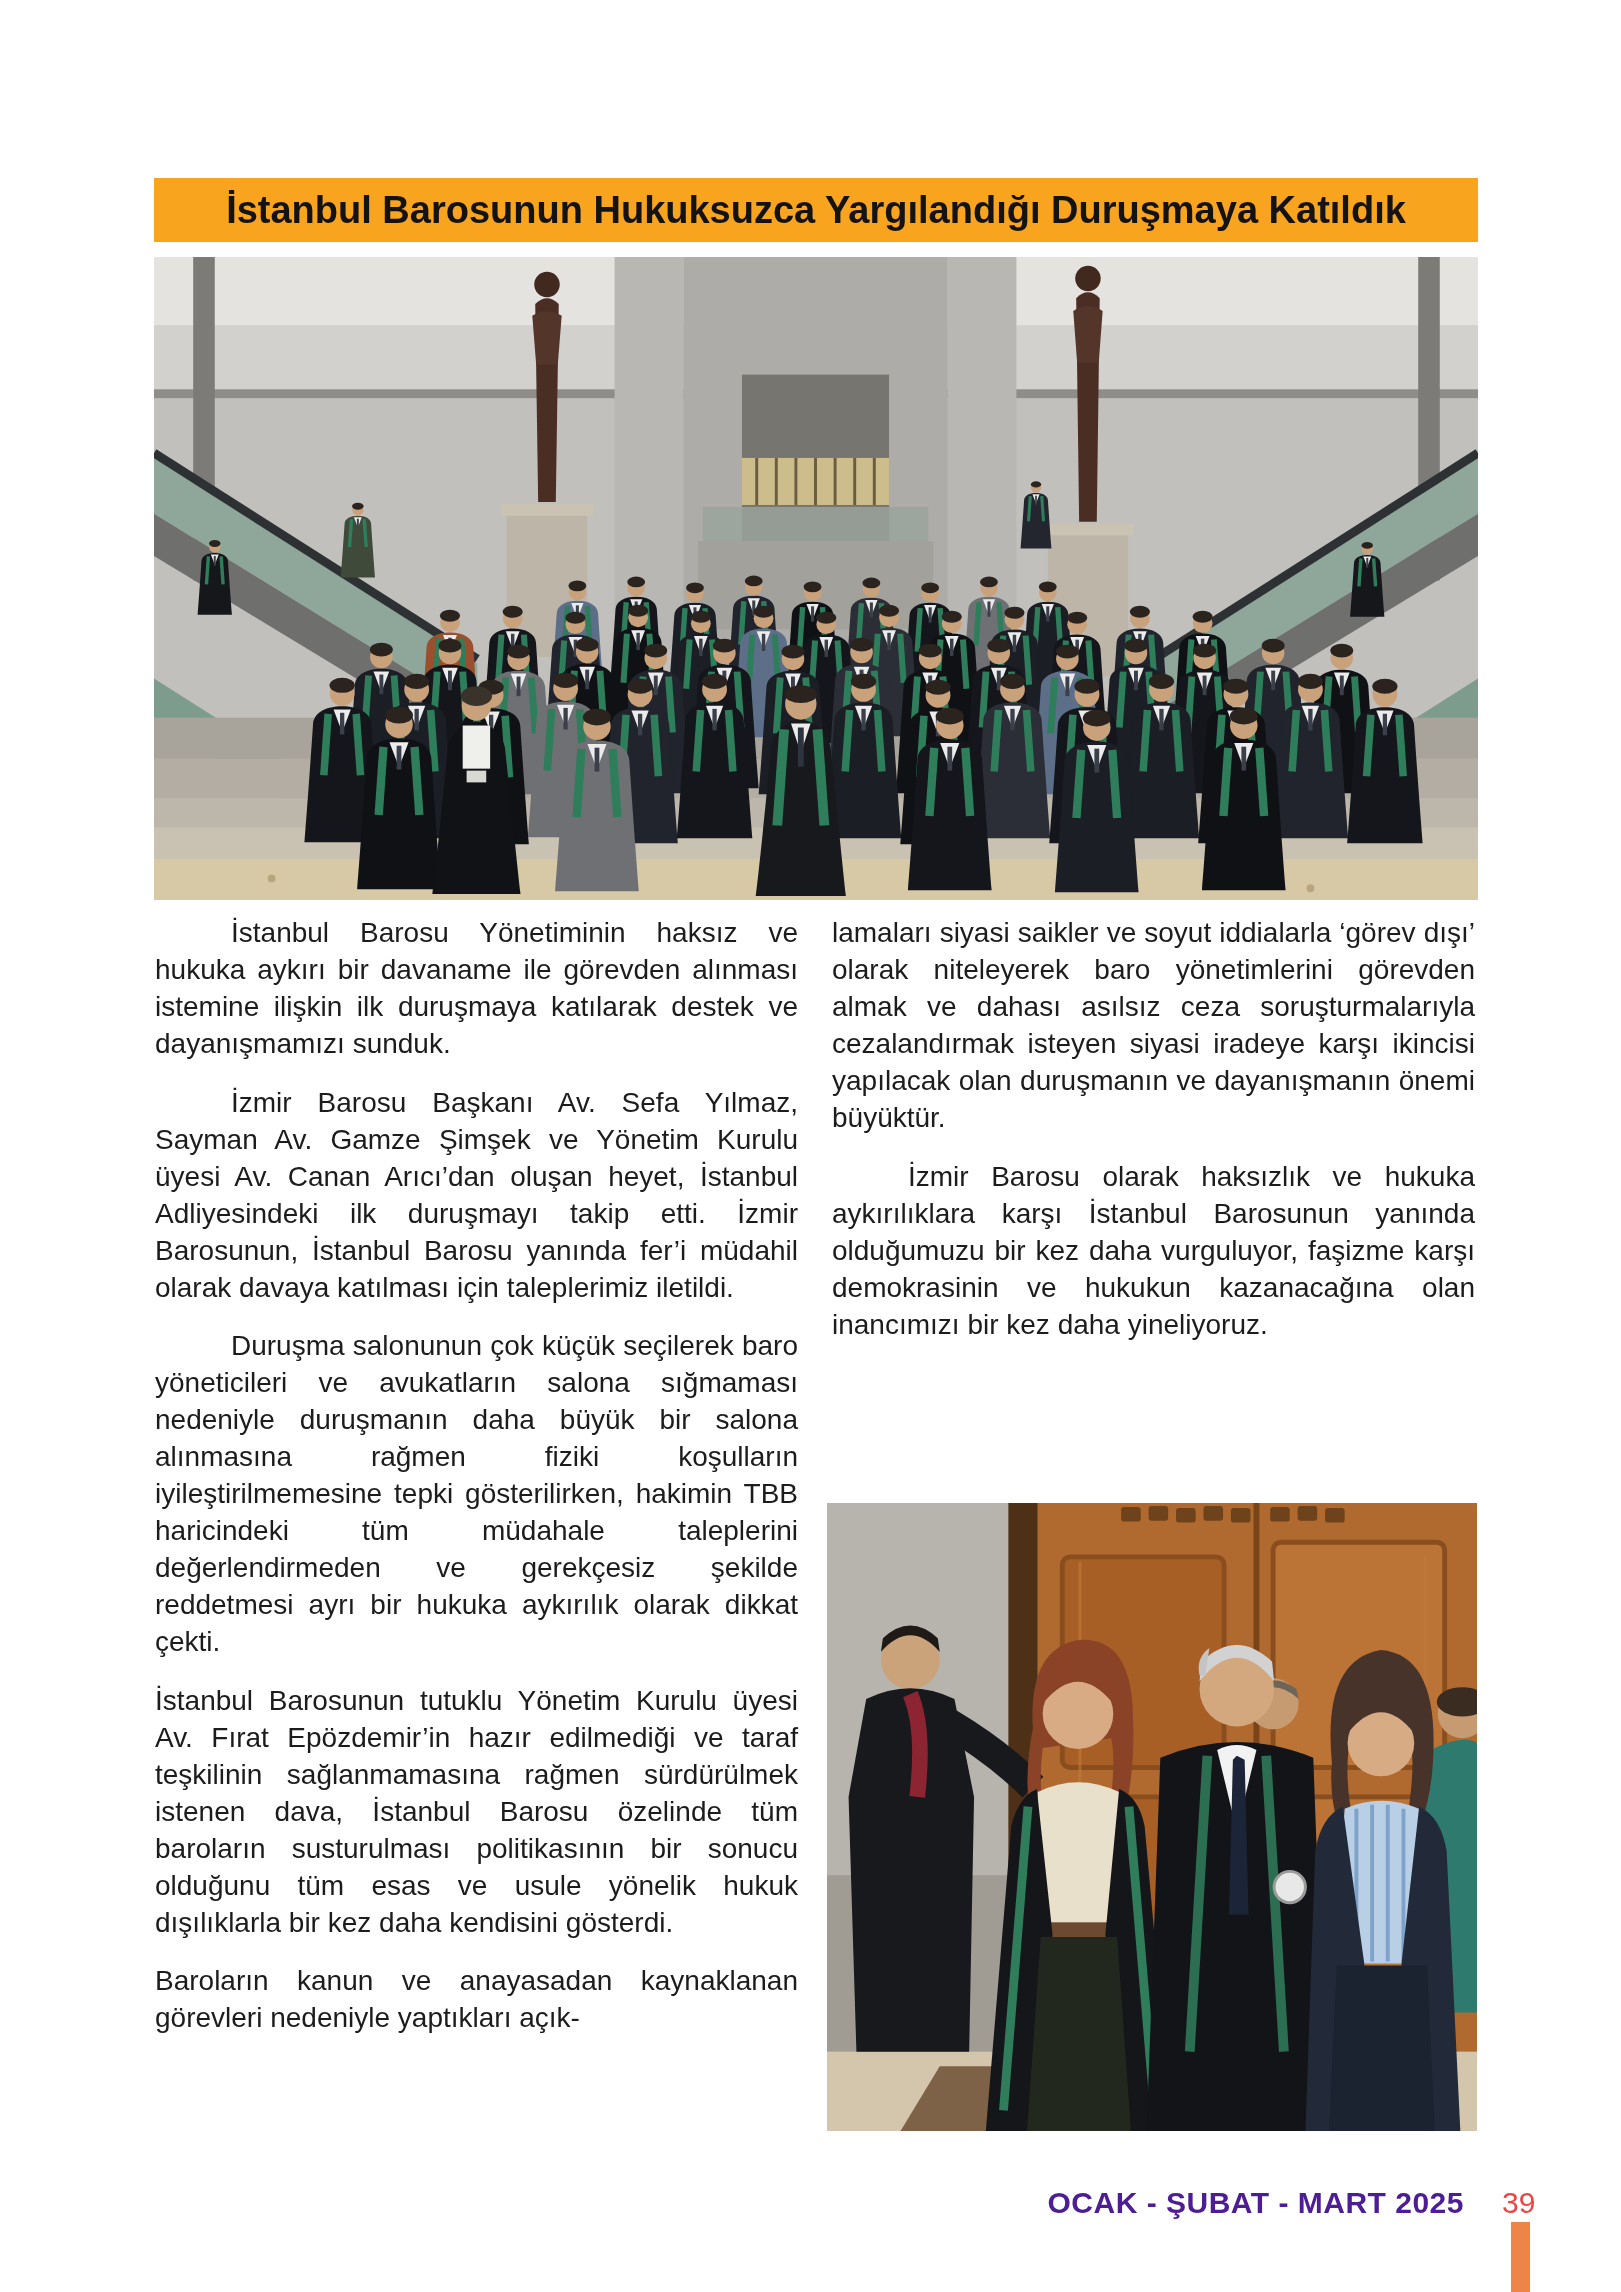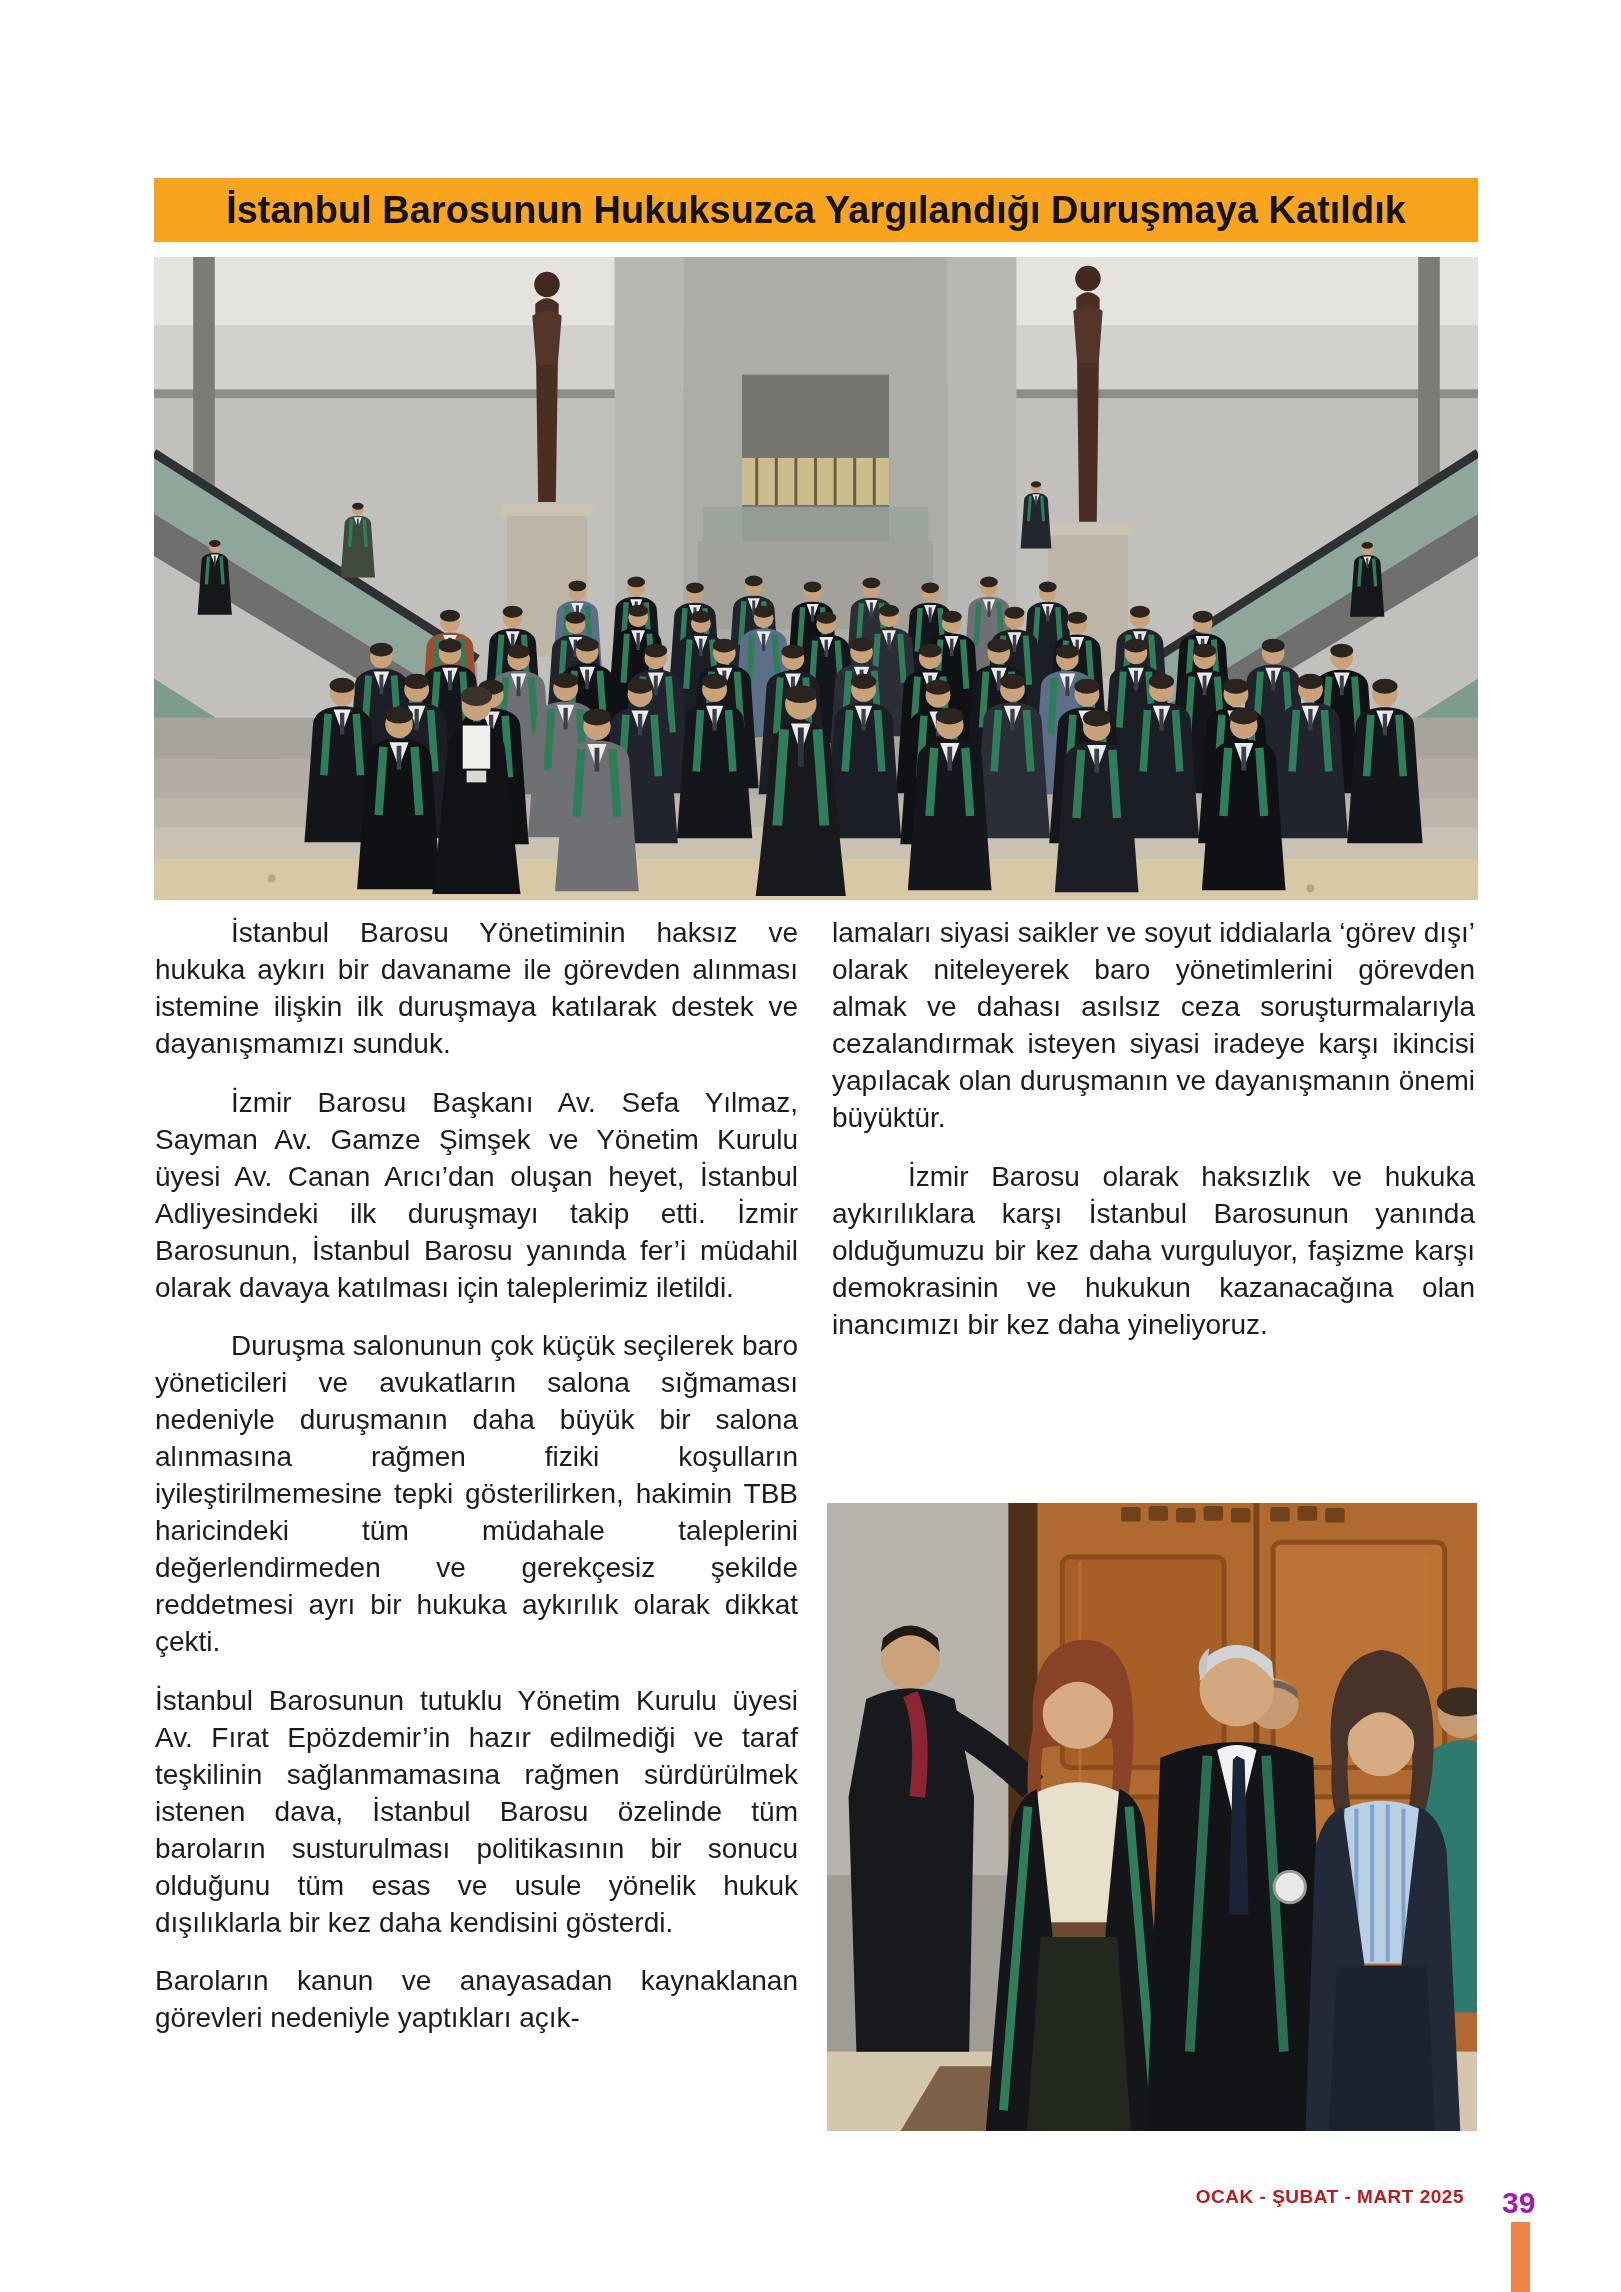--- a/index.html
+++ b/index.html
@@ -20,24 +20,24 @@
   .photo-courthouse{left:154px;top:233px;width:1324px;height:643px;}
   .photo-delegation{left:827px;top:1479px;width:650px;height:628px;}
   .col{position:absolute;top:890px;width:643px;font-size:28px;line-height:37px;
     text-align:justify;color:#1c1c1c;}
   .col-left{left:155px;}
   .col-right{left:832px;}
   .col p{margin:0 0 21.6px 0;}
   .col p.indent{text-indent:76px;}
   .footer-issue{
     position:absolute;top:2162px;left:1000px;width:464px;text-align:right;
-    font-size:19px;font-weight:700;color:#b91c1c;letter-spacing:0.5px;white-space:nowrap;
+    font-size:30px;font-weight:700;color:#4c1d95;letter-spacing:0.5px;white-space:nowrap;
   }
   .footer-pagenum{
-    position:absolute;top:2162px;left:1502px;font-size:30px;font-weight:700;color:#a21caf;
+    position:absolute;top:2162px;left:1502px;font-size:30px;font-weight:400;color:#ef4444;
   }
   .footer-bar{
     position:absolute;left:1511px;top:2198px;width:18.6px;height:94px;background:#ED8448;
   }
 </style>
 </head>
 <body>
 
 <div class="page">
 

